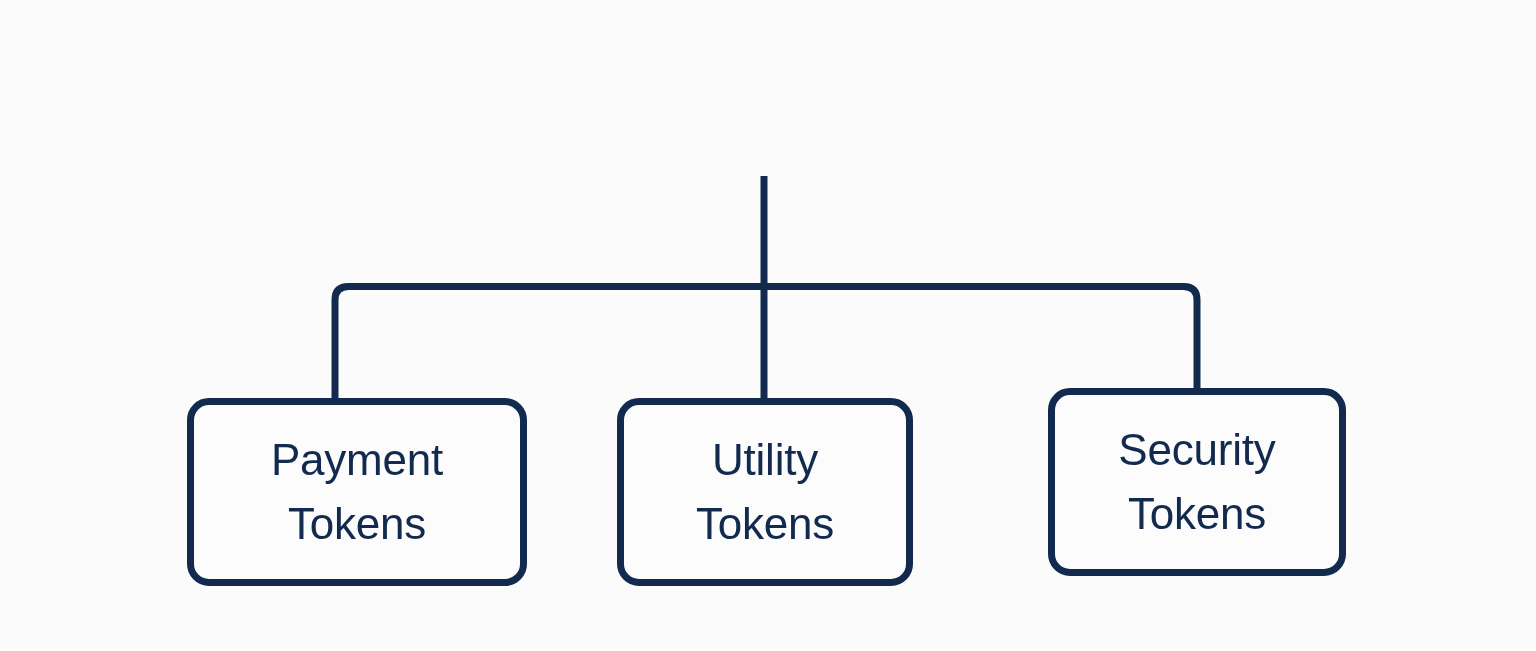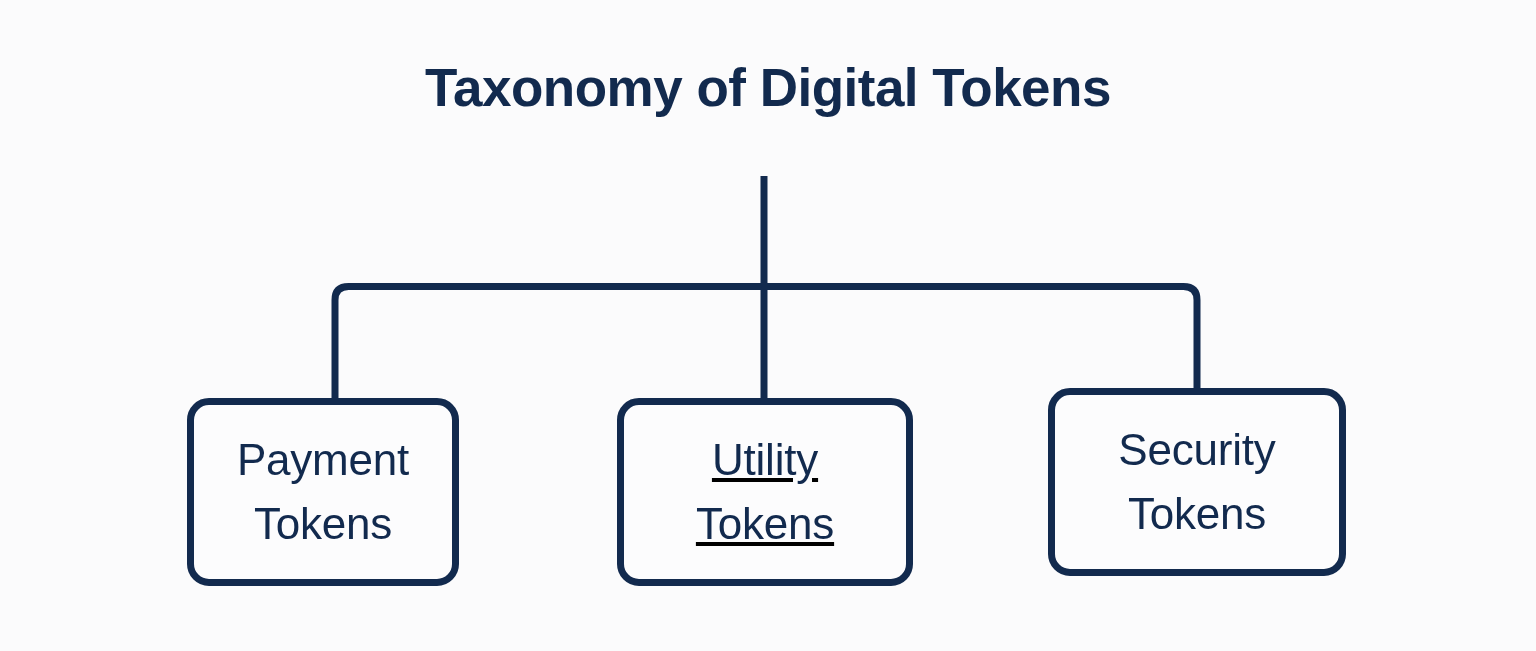--- a/index.html
+++ b/index.html
@@ -58,43 +58,41 @@
     font-weight: 400;
     color: #122a4e;
     line-height: 1.45;
     letter-spacing: -0.2px;
     padding: 0 10px;
     white-space: pre-line;
   }
   #node-payment-tokens {
     left: 187px;
     top: 398px;
-    width: 272px;
+    width: 340px;
     height: 188px;
   }
   #node-utility-tokens {
     left: 617px;
     top: 398px;
     width: 296px;
     height: 188px;
-    text-decoration: underline;
   }
   #node-security-tokens {
     left: 1048px;
     top: 388px;
     width: 298px;
     height: 188px;
   }
 </style>
 </head>
 <body>
 
 <div id="diagram-root">
 
-  <div class="diagram-title">Taxonomy of Digital Tokens</div>
 
   <svg id="diagram-svg" viewBox="0 0 1536 651" aria-hidden="true">
     <g fill="none" stroke="#122a4e" stroke-width="7" stroke-linecap="butt">
       <path d="M 764 176 L 764 398"></path>
       <path d="M 335 398 L 335 300 Q 335 286.5 348.5 286.5 L 764 286.5"></path>
       <path d="M 764 286.5 L 1183.5 286.5 Q 1197 286.5 1197 300 L 1197 398"></path>
     </g>
   </svg>
 
   <div class="node-box" id="node-payment-tokens">

